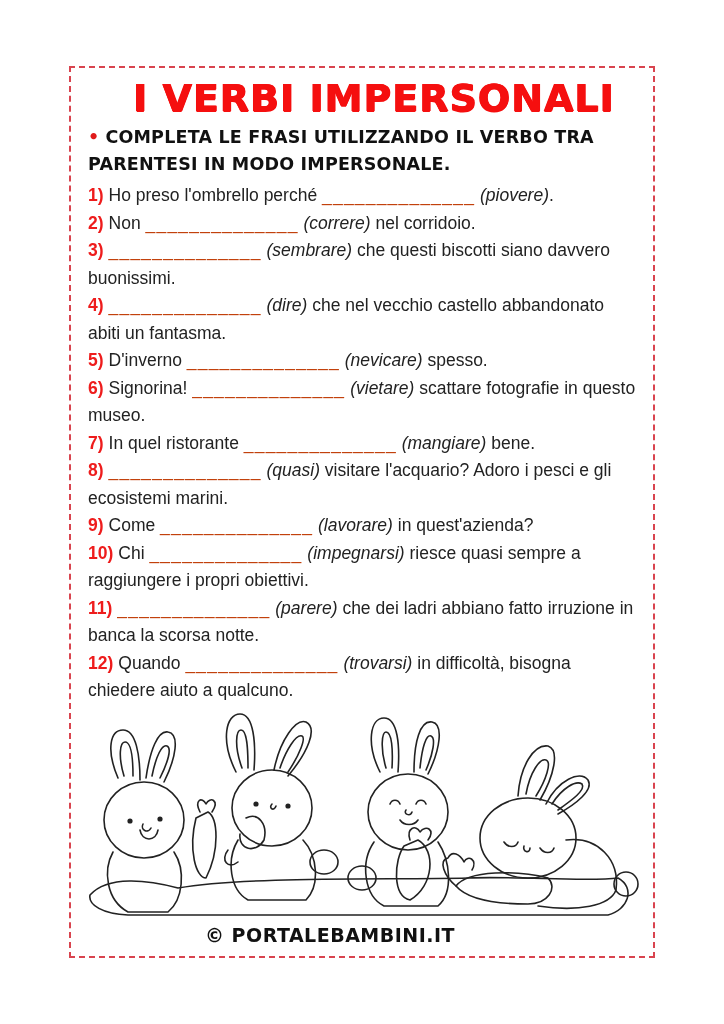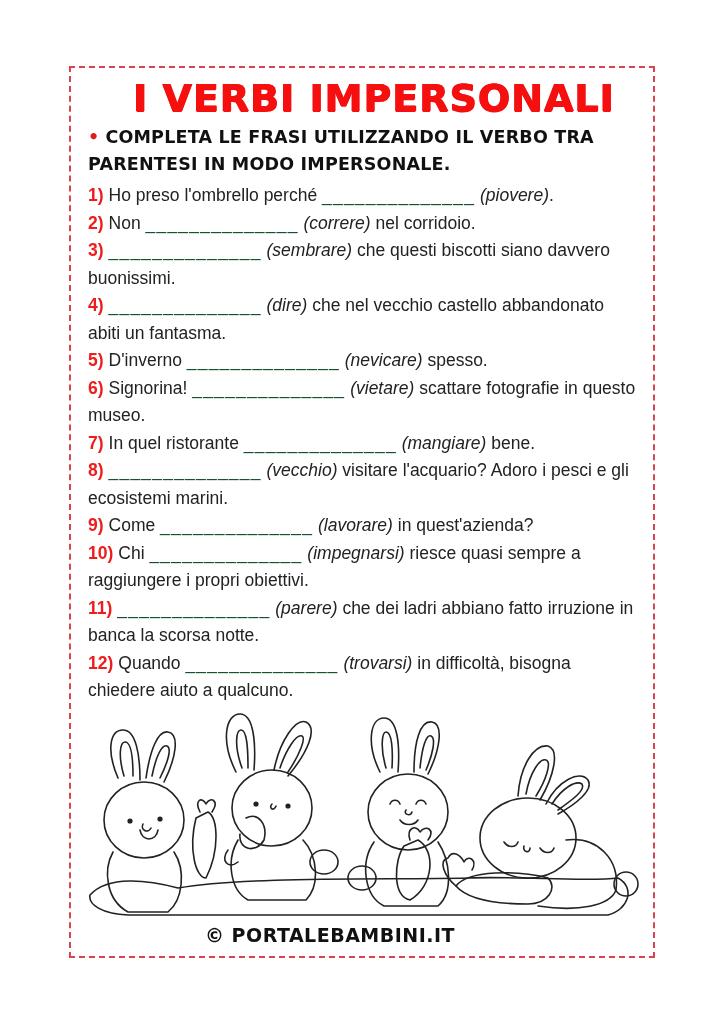--- a/index.html
+++ b/index.html
@@ -20,21 +20,21 @@
     font-family:"DejaVu Sans", sans-serif; font-weight:bold; font-size:17.5px;
     line-height:27px; color:#111; letter-spacing:0.2px;
   }
   .instructions .bullet { color:#e01b1b; margin-right:6px; }
   .list { position:absolute; left:88px; top:182px; width:548px; }
   .item {
     font-family:"Liberation Sans", sans-serif; font-size:17.5px; color:#222;
     line-height:27.5px;
   }
   .num { color:#ee1c1c; font-weight:bold; margin-right:5px; }
-  .blank { letter-spacing:1.2px; color:#14532d; }
+  .blank { letter-spacing:1.2px; color:#c2410c; }
   .verb { font-style:italic; }
   .illustration { position:absolute; left:88px; top:700px; width:560px; height:220px; }
   .footer {
     position:absolute; left:0; top:924px; width:660px; text-align:center;
     font-family:"DejaVu Sans", sans-serif; font-weight:900; font-size:19px; color:#111;
     letter-spacing:0.5px;
   }
 </style>
 </head>
 <body>
@@ -48,21 +48,21 @@
 </div>
 
 <div class="list">
   <div class="item"><span class="num">1)</span><span>Ho preso l'ombrello perché </span><span class="blank">______________</span> <span class="verb">(piovere)</span><span>.</span></div>
   <div class="item"><span class="num">2)</span><span>Non </span><span class="blank">______________</span> <span class="verb">(correre)</span><span> nel corridoio.</span></div>
   <div class="item"><span class="num">3)</span><span></span><span class="blank">______________</span> <span class="verb">(sembrare)</span><span> che questi biscotti siano davvero buonissimi.</span></div>
   <div class="item"><span class="num">4)</span><span></span><span class="blank">______________</span> <span class="verb">(dire)</span><span> che nel vecchio castello abbandonato abiti un fantasma.</span></div>
   <div class="item"><span class="num">5)</span><span>D'inverno </span><span class="blank">______________</span> <span class="verb">(nevicare)</span><span> spesso.</span></div>
   <div class="item"><span class="num">6)</span><span>Signorina! </span><span class="blank">______________</span> <span class="verb">(vietare)</span><span> scattare fotografie in questo museo.</span></div>
   <div class="item"><span class="num">7)</span><span>In quel ristorante </span><span class="blank">______________</span> <span class="verb">(mangiare)</span><span> bene.</span></div>
-  <div class="item"><span class="num">8)</span><span></span><span class="blank">______________</span> <span class="verb">(vecchio)</span><span> visitare l'acquario? Adoro i pesci e gli ecosistemi marini.</span></div>
+  <div class="item"><span class="num">8)</span><span></span><span class="blank">______________</span> <span class="verb">(quasi)</span><span> visitare l'acquario? Adoro i pesci e gli ecosistemi marini.</span></div>
   <div class="item"><span class="num">9)</span><span>Come </span><span class="blank">______________</span> <span class="verb">(lavorare)</span><span> in quest'azienda?</span></div>
   <div class="item"><span class="num">10)</span><span>Chi </span><span class="blank">______________</span> <span class="verb">(impegnarsi)</span><span> riesce quasi sempre a raggiungere i propri obiettivi.</span></div>
   <div class="item"><span class="num">11)</span><span></span><span class="blank">______________</span> <span class="verb">(parere)</span><span> che dei ladri abbiano fatto irruzione in banca la scorsa notte.</span></div>
   <div class="item"><span class="num">12)</span><span>Quando </span><span class="blank">______________</span> <span class="verb">(trovarsi)</span><span> in difficoltà, bisogna chiedere aiuto a qualcuno.</span></div>
 </div>
 
 <div class="illustration">
   <svg width="560" height="220" viewBox="0 0 560 220" fill="none" stroke="#222" stroke-width="1.6" stroke-linejoin="round" stroke-linecap="round">
 
     <path d="M2,195 C20,175 60,180 90,188 C160,176 300,180 380,178 C430,176 500,182 530,178 C548,188 540,210 520,215 L40,215 C15,214 0,205 2,195 Z"></path>

